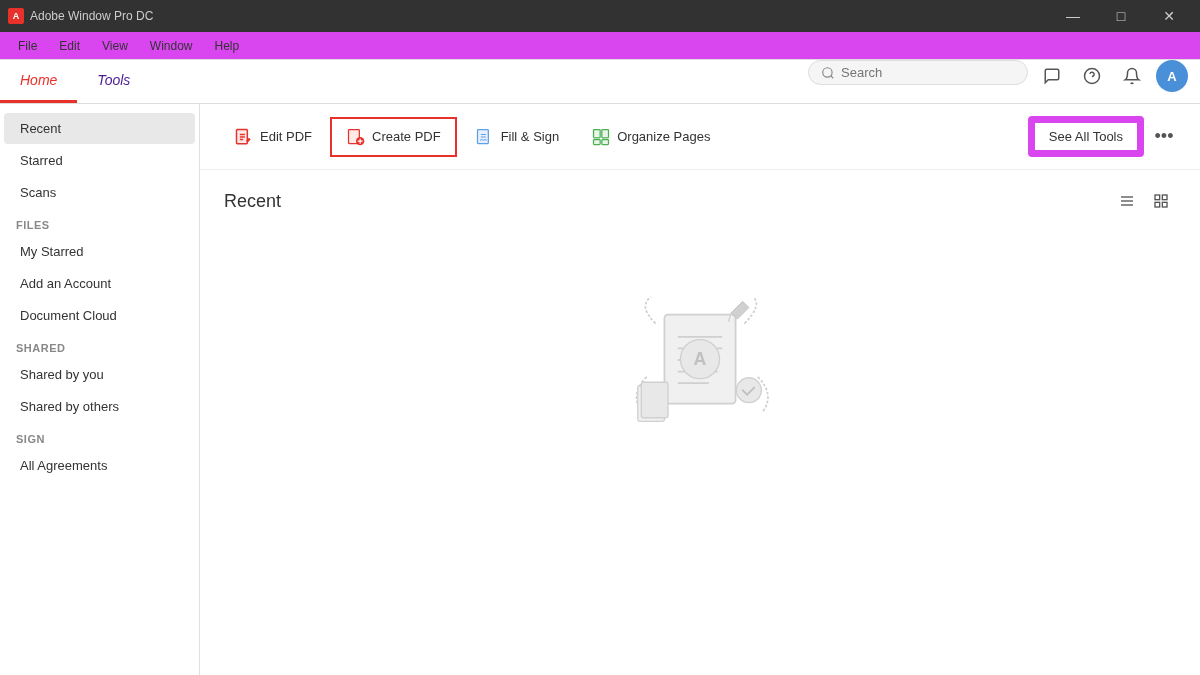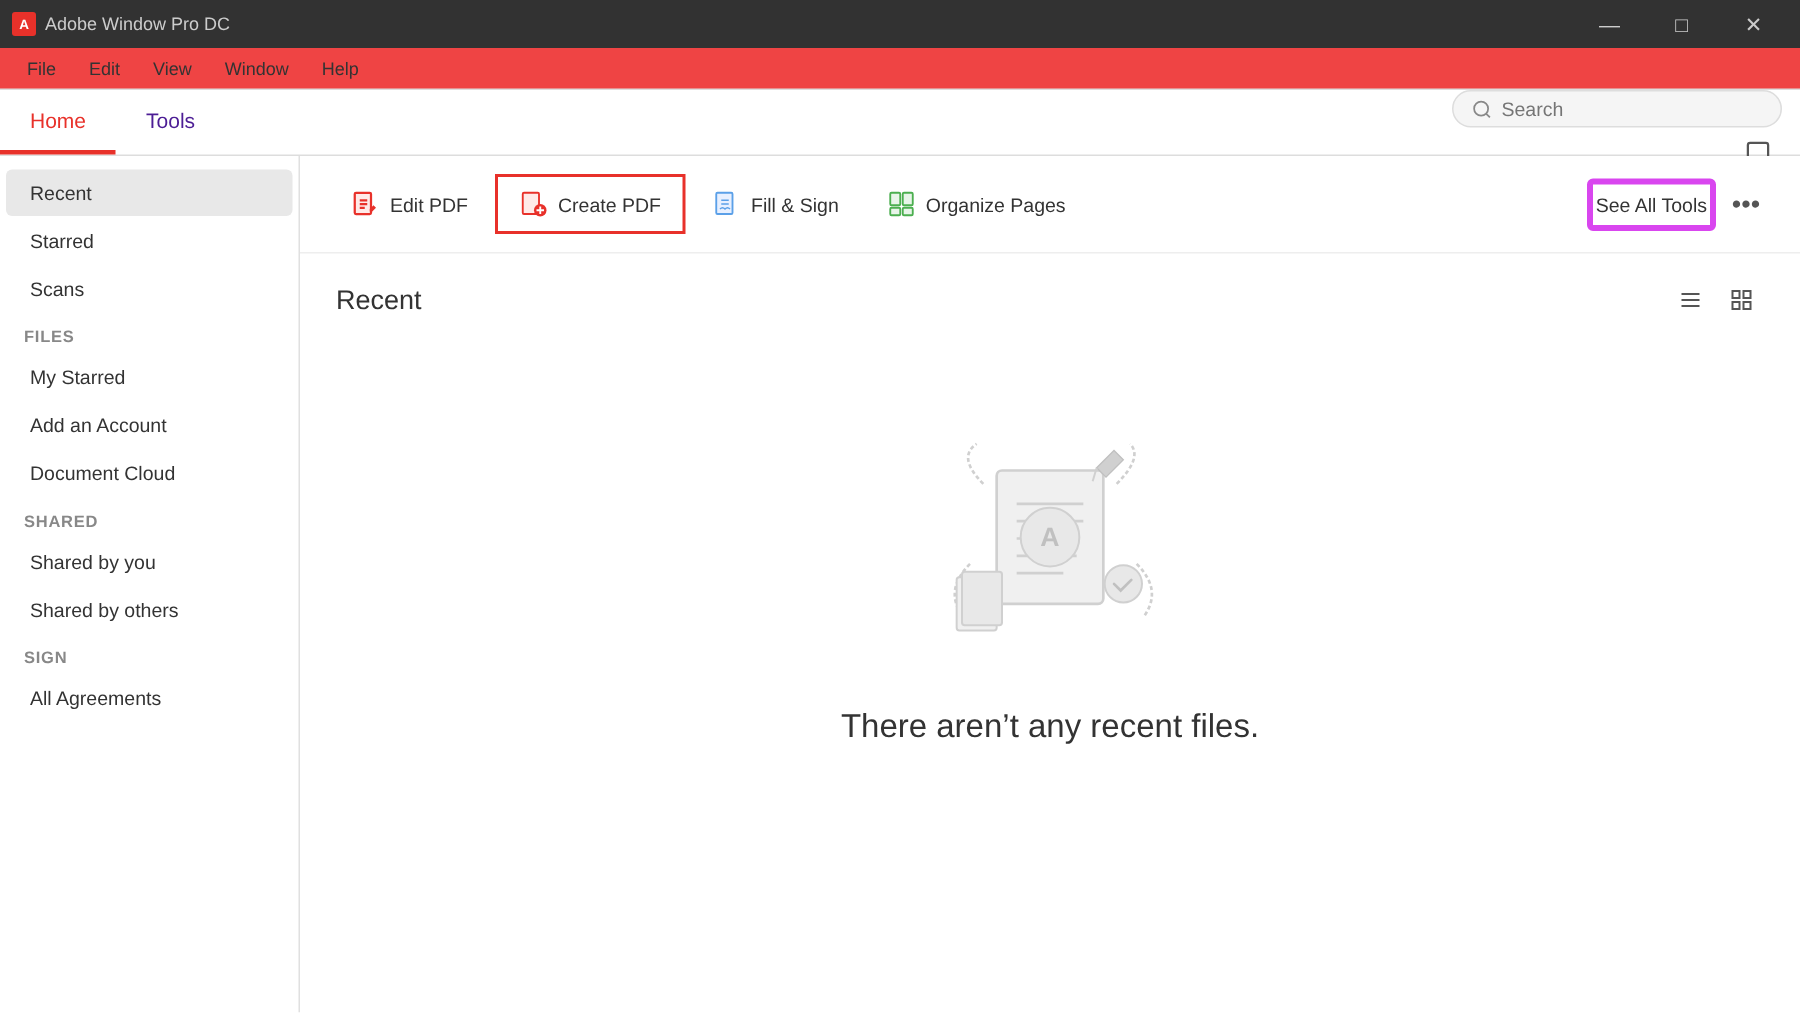--- a/index.html
+++ b/index.html
@@ -17,21 +17,21 @@
       font-size: 12px;
     }
     .title-bar-left { display: flex; align-items: center; gap: 6px; }
     .title-bar-logo { width: 16px; height: 16px; background: #e8312a; border-radius: 2px; display: flex; align-items: center; justify-content: center; }
     .title-bar-logo span { color: white; font-size: 9px; font-weight: bold; }
     .title-bar-controls { display: flex; gap: 2px; }
     .title-bar-btn { width: 46px; height: 32px; border: none; background: transparent; color: #ccc; cursor: pointer; font-size: 14px; display: flex; align-items: center; justify-content: center; }
 
     
     .menu-bar {
-      background: #ef4444;
+      background: #d946ef;
       height: 28px;
       display: flex;
       align-items: center;
       padding: 0 8px;
       border-bottom: 1px solid #ddd;
       gap: 2px;
     }
     .menu-item {
       padding: 4px 10px;
       font-size: 12px;
@@ -43,41 +43,40 @@
     
     .tab-bar {
       background: #fff;
       height: 44px;
       display: flex;
       align-items: stretch;
       border-bottom: 1px solid #ddd;
       padding: 0 0;
       justify-content: space-between;
     }
-    .tab-bar-left { display: flex; align-items: stretch; }
+    .tab-bar-left { display: flex; align-items: stretch; font-style: italic; }
     .tab {
       padding: 0 20px;
       display: flex;
       align-items: center;
       font-size: 14px;
       cursor: pointer;
       color: #4c1d95;
       border-bottom: 3px solid transparent;
     }
     .tab.active {
       color: #e8312a;
       border-bottom: 3px solid #e8312a;
       font-weight: 500;
     }
     .tab-bar-right {
       display: flex;
-      align-items: flex-end;
+      align-items: flex-start;
       gap: 8px;
       padding: 0 12px;
-      flex-direction: column;
     }
     .search-box {
       display: flex;
       align-items: center;
       background: #f5f5f5;
       border: 1px solid #ddd;
       border-radius: 20px;
       padding: 4px 12px;
       gap: 6px;
       width: 220px;
@@ -184,22 +183,22 @@
     .tool-icon {
       width: 20px;
       height: 20px;
       display: flex;
       align-items: center;
       justify-content: center;
       font-size: 16px;
     }
     .see-all-btn {
       margin-left: auto;
-      padding: 6px 2px;
-      border: 4px solid #d946ef;
+      padding: 6px 14px;
+      border: 7px solid #d946ef;
       background: #fff;
       border-radius: 4px;
       cursor: pointer;
       font-size: 13px;
       color: #333;
     }
     .more-btn {
       width: 32px;
       height: 32px;
       border: none;
@@ -479,17 +478,16 @@
         <path d="M 135 28 L 148 15 L 155 22 L 142 35 Z" fill="#d0d0d0" stroke="#c0c0c0" stroke-width="1"></path>
         <line x1="135" y1="28" x2="132" y2="38" stroke="#d0d0d0" stroke-width="1.5"></line>
 
         <circle cx="155" cy="115" r="14" fill="#e8e8e8" stroke="#d0d0d0" stroke-width="1.5"></circle>
         <path d="M148 115 l5 5 l8-8" stroke="#c0c0c0" stroke-width="2" fill="none" stroke-linecap="round"></path>
 
         <rect x="30" y="110" width="30" height="40" rx="2" fill="#f0f0f0" stroke="#d0d0d0" stroke-width="1.5"></rect>
         <rect x="34" y="106" width="30" height="40" rx="2" fill="#e8e8e8" stroke="#d0d0d0" stroke-width="1.5"></rect>
       </svg>
 
-      <p class="empty-title">There aren’t any recent files.</p>
     </div>
 
   </div>
 </div>
 
 </body></html>

